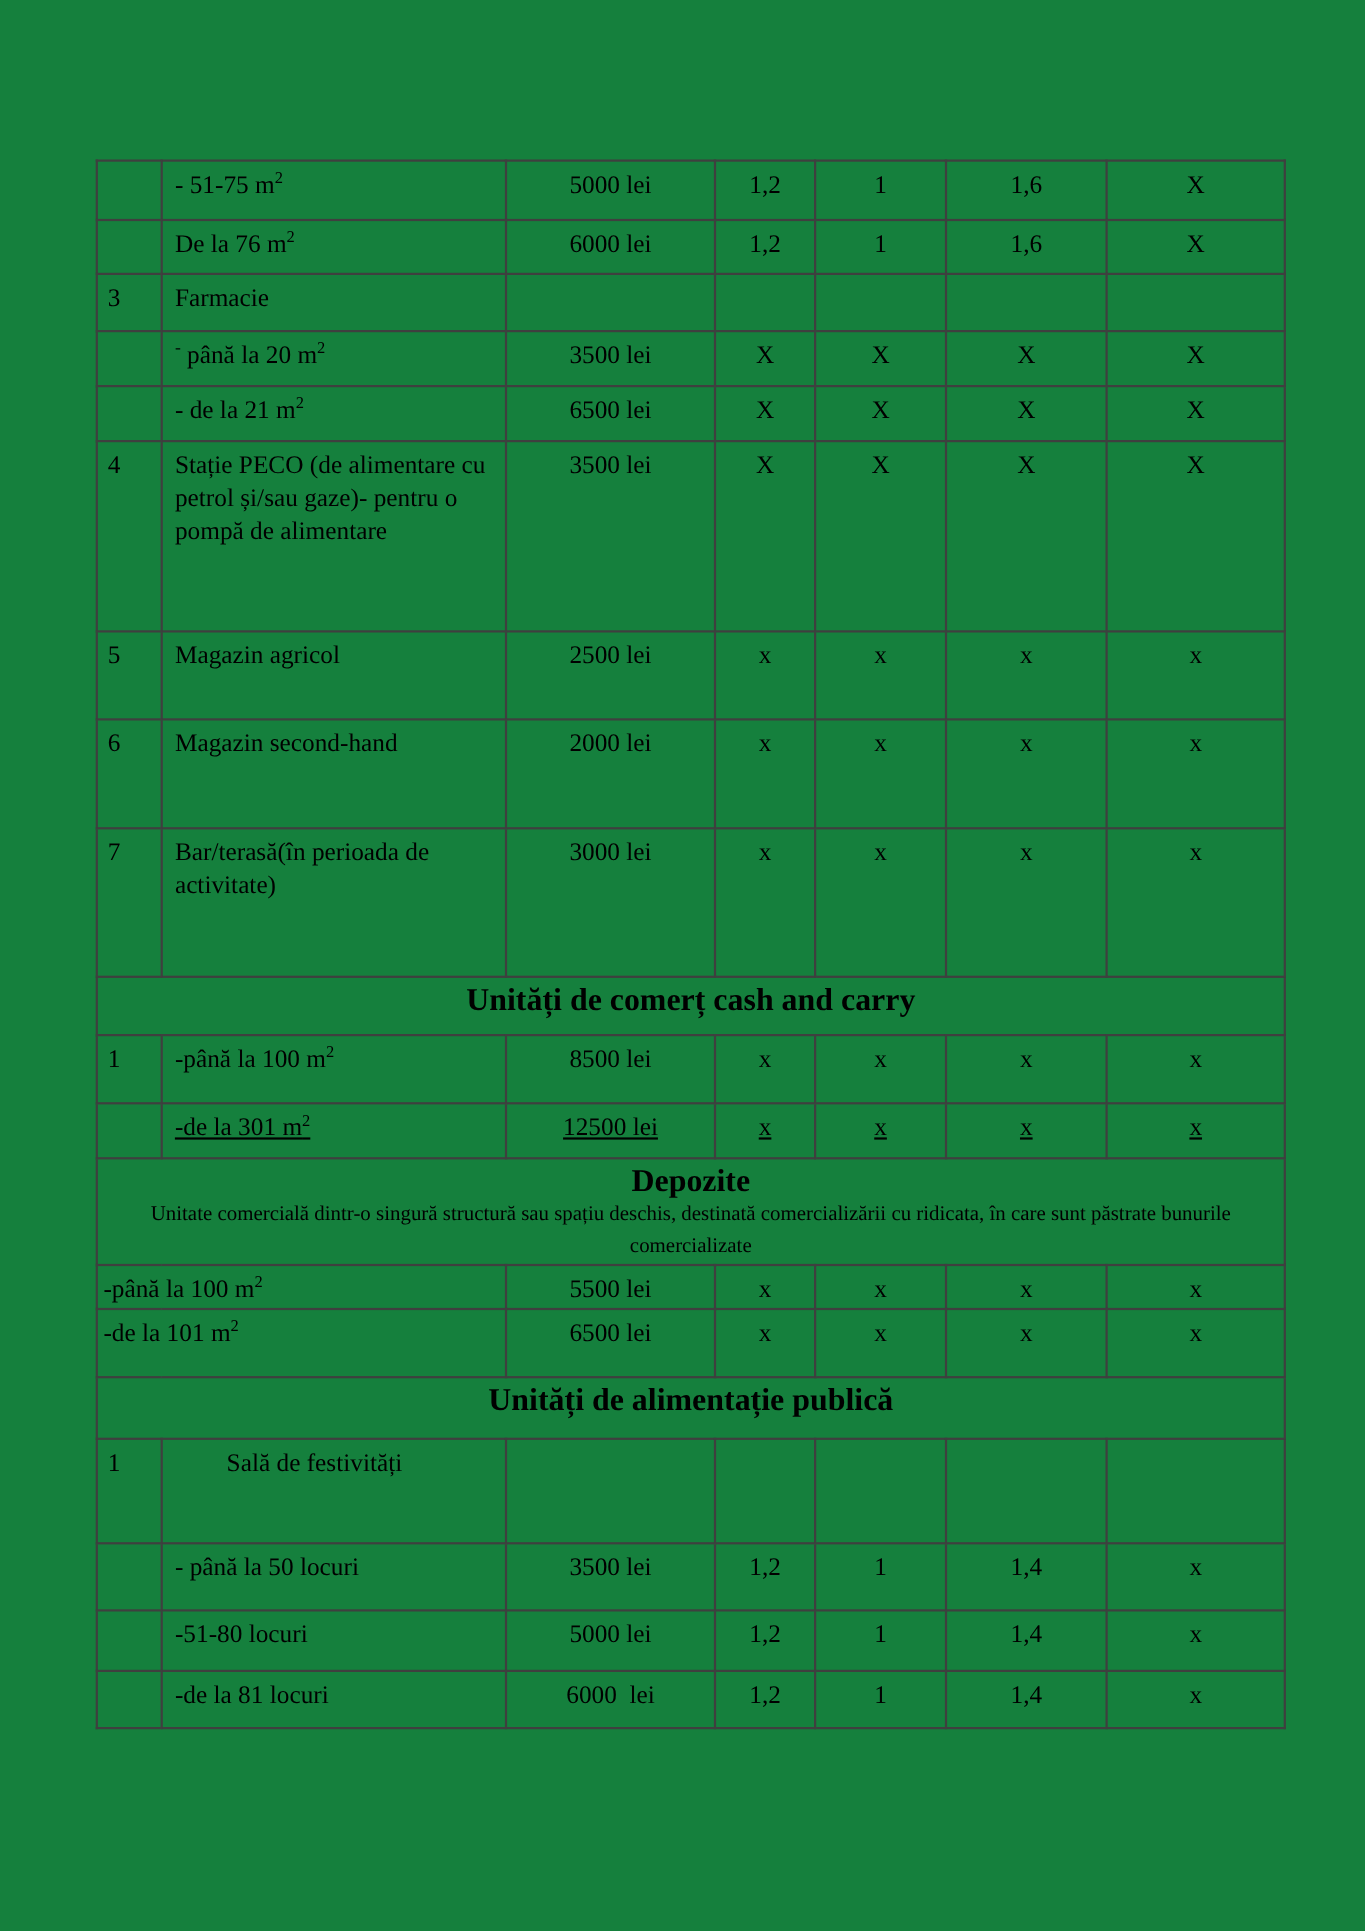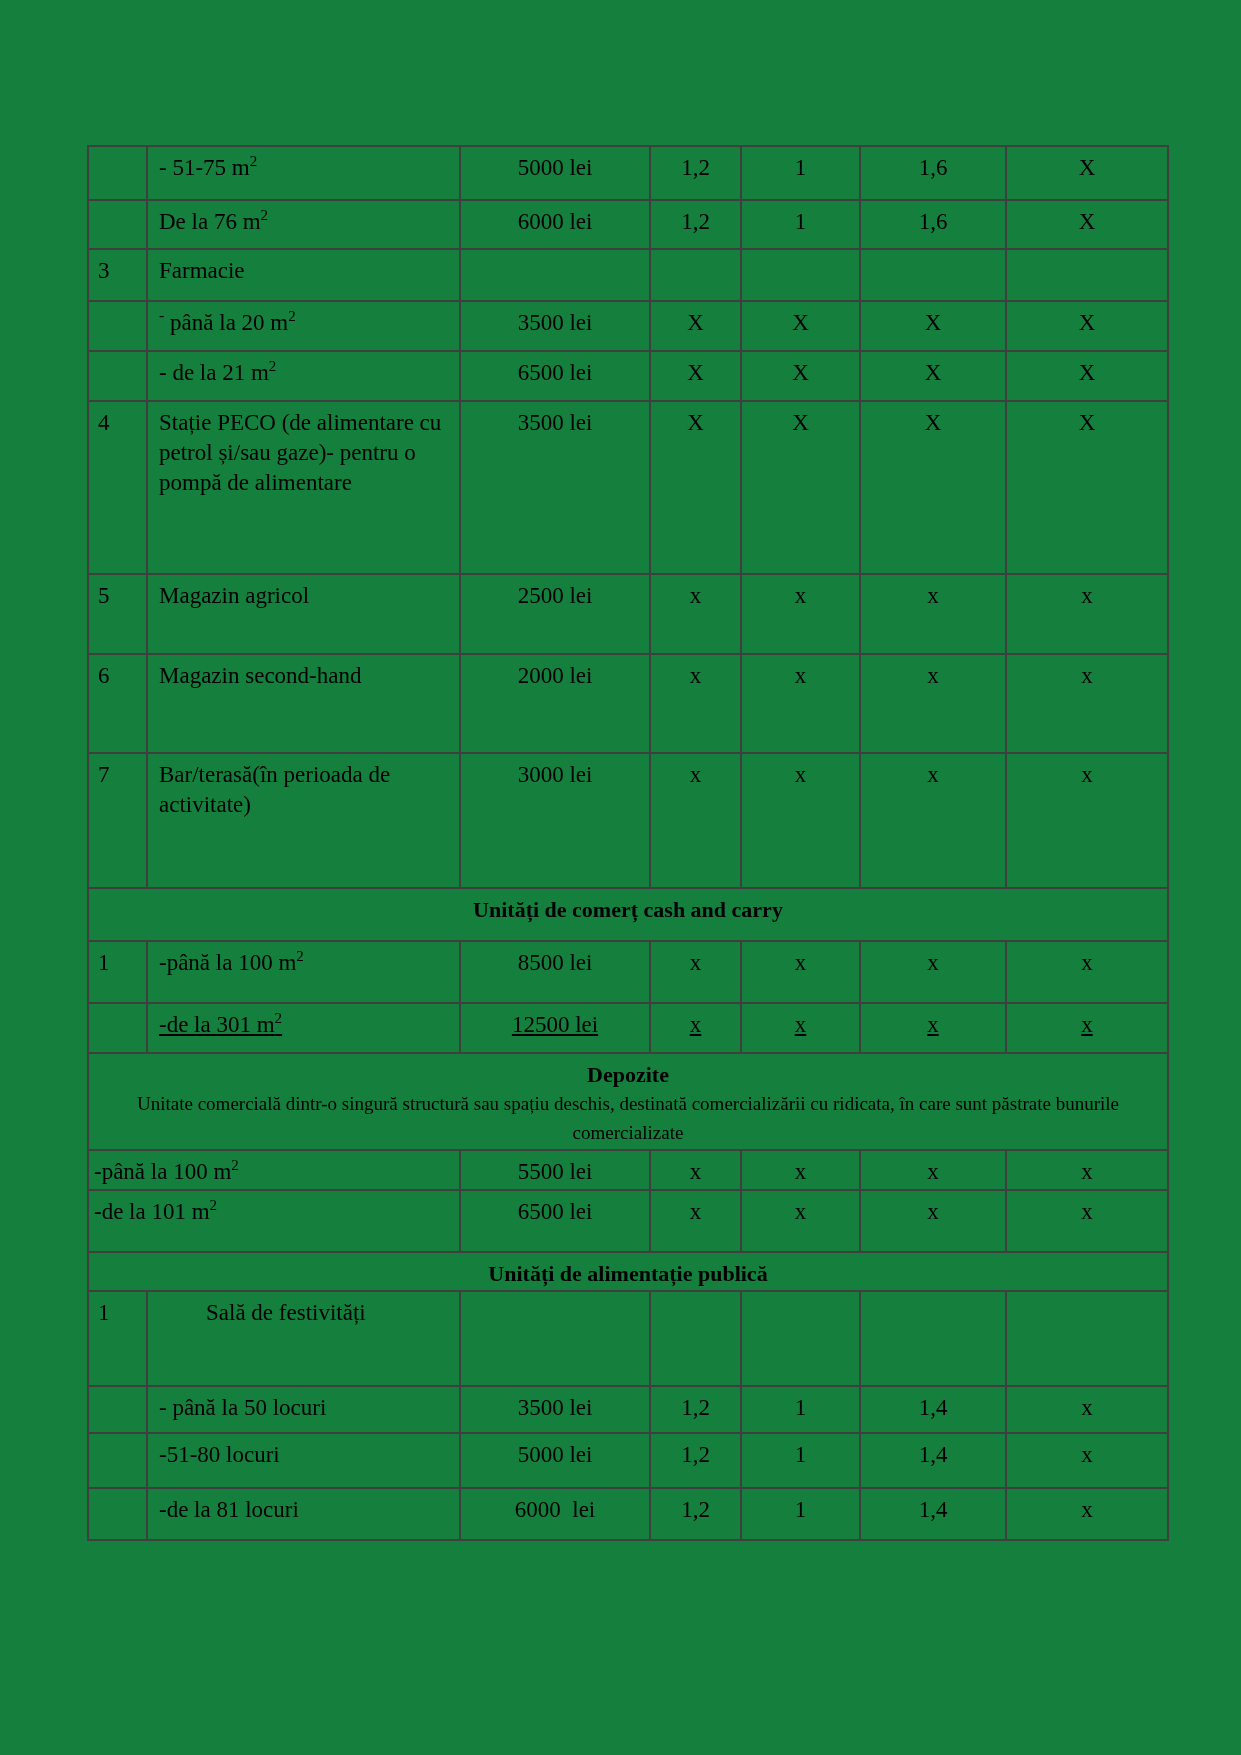--- a/index.html
+++ b/index.html
@@ -22,21 +22,21 @@
     overflow:hidden;
     word-wrap:break-word;
   }
   td.num-cell{padding-left:9px;text-align:left;}
   td.desc-cell{padding-left:11px;padding-right:14px;text-align:left;}
   td.desc-cell.indent{padding-left:58px;}
   td.merged-desc{padding-left:5px;padding-right:14px;text-align:left;}
   td.price-cell{text-align:center;white-space:pre-wrap;}
   td.value-cell{text-align:center;}
   td.section-cell{text-align:center;padding-top:7px;}
-  .section-title{font-weight:bold;font-size:22px;line-height:27px;text-align:center;}
+  .section-title{font-weight:bold;font-size:29px;line-height:27px;text-align:center;}
   .section-desc{font-weight:normal;font-size:19px;line-height:29px;text-align:center;padding:1px 3px 0 3px;}
   sup.sq{font-size:15px;line-height:0;vertical-align:super;letter-spacing:0;}
   sup.pre{font-size:16px;line-height:0;vertical-align:super;}
 </style>
 </head>
 <body>
 
 <div class="page">
   <table class="doc-table">
     <colgroup>
@@ -168,35 +168,35 @@
           <td class="value-cell"><span>x</span></td>
         </tr>
         <tr style="height: 62px;">
           <td class="merged-desc" colspan="2"><span>-de la 101 m</span><sup class="sq">2</sup></td>
           <td class="price-cell"><span>6500 lei</span></td>
           <td class="value-cell"><span>x</span></td>
           <td class="value-cell"><span>x</span></td>
           <td class="value-cell"><span>x</span></td>
           <td class="value-cell"><span>x</span></td>
         </tr>
-        <tr style="height: 39px;">
+        <tr style="height: 56px;">
           <td class="section-cell" colspan="7">
             <div class="section-title">Unități de alimentație publică</div>
           </td>
         </tr>
         <tr style="height: 95px;">
           <td class="num-cell"><span>1</span></td>
           <td class="desc-cell indent"><span>Sală de festivități</span></td>
           <td class="price-cell"><span></span></td>
           <td class="value-cell"><span></span></td>
           <td class="value-cell"><span></span></td>
           <td class="value-cell"><span></span></td>
           <td class="value-cell"><span></span></td>
         </tr>
-        <tr style="height: 47px; margin-left: 32px;">
+        <tr style="height: 61px; margin-left: 32px;">
           <td class="num-cell"><span></span></td>
           <td class="desc-cell"><span>- până la 50 locuri</span></td>
           <td class="price-cell"><span>3500 lei</span></td>
           <td class="value-cell"><span>1,2</span></td>
           <td class="value-cell"><span>1</span></td>
           <td class="value-cell"><span>1,4</span></td>
           <td class="value-cell"><span>x</span></td>
         </tr>
         <tr style="height: 55px;">
           <td class="num-cell"><span></span></td>

